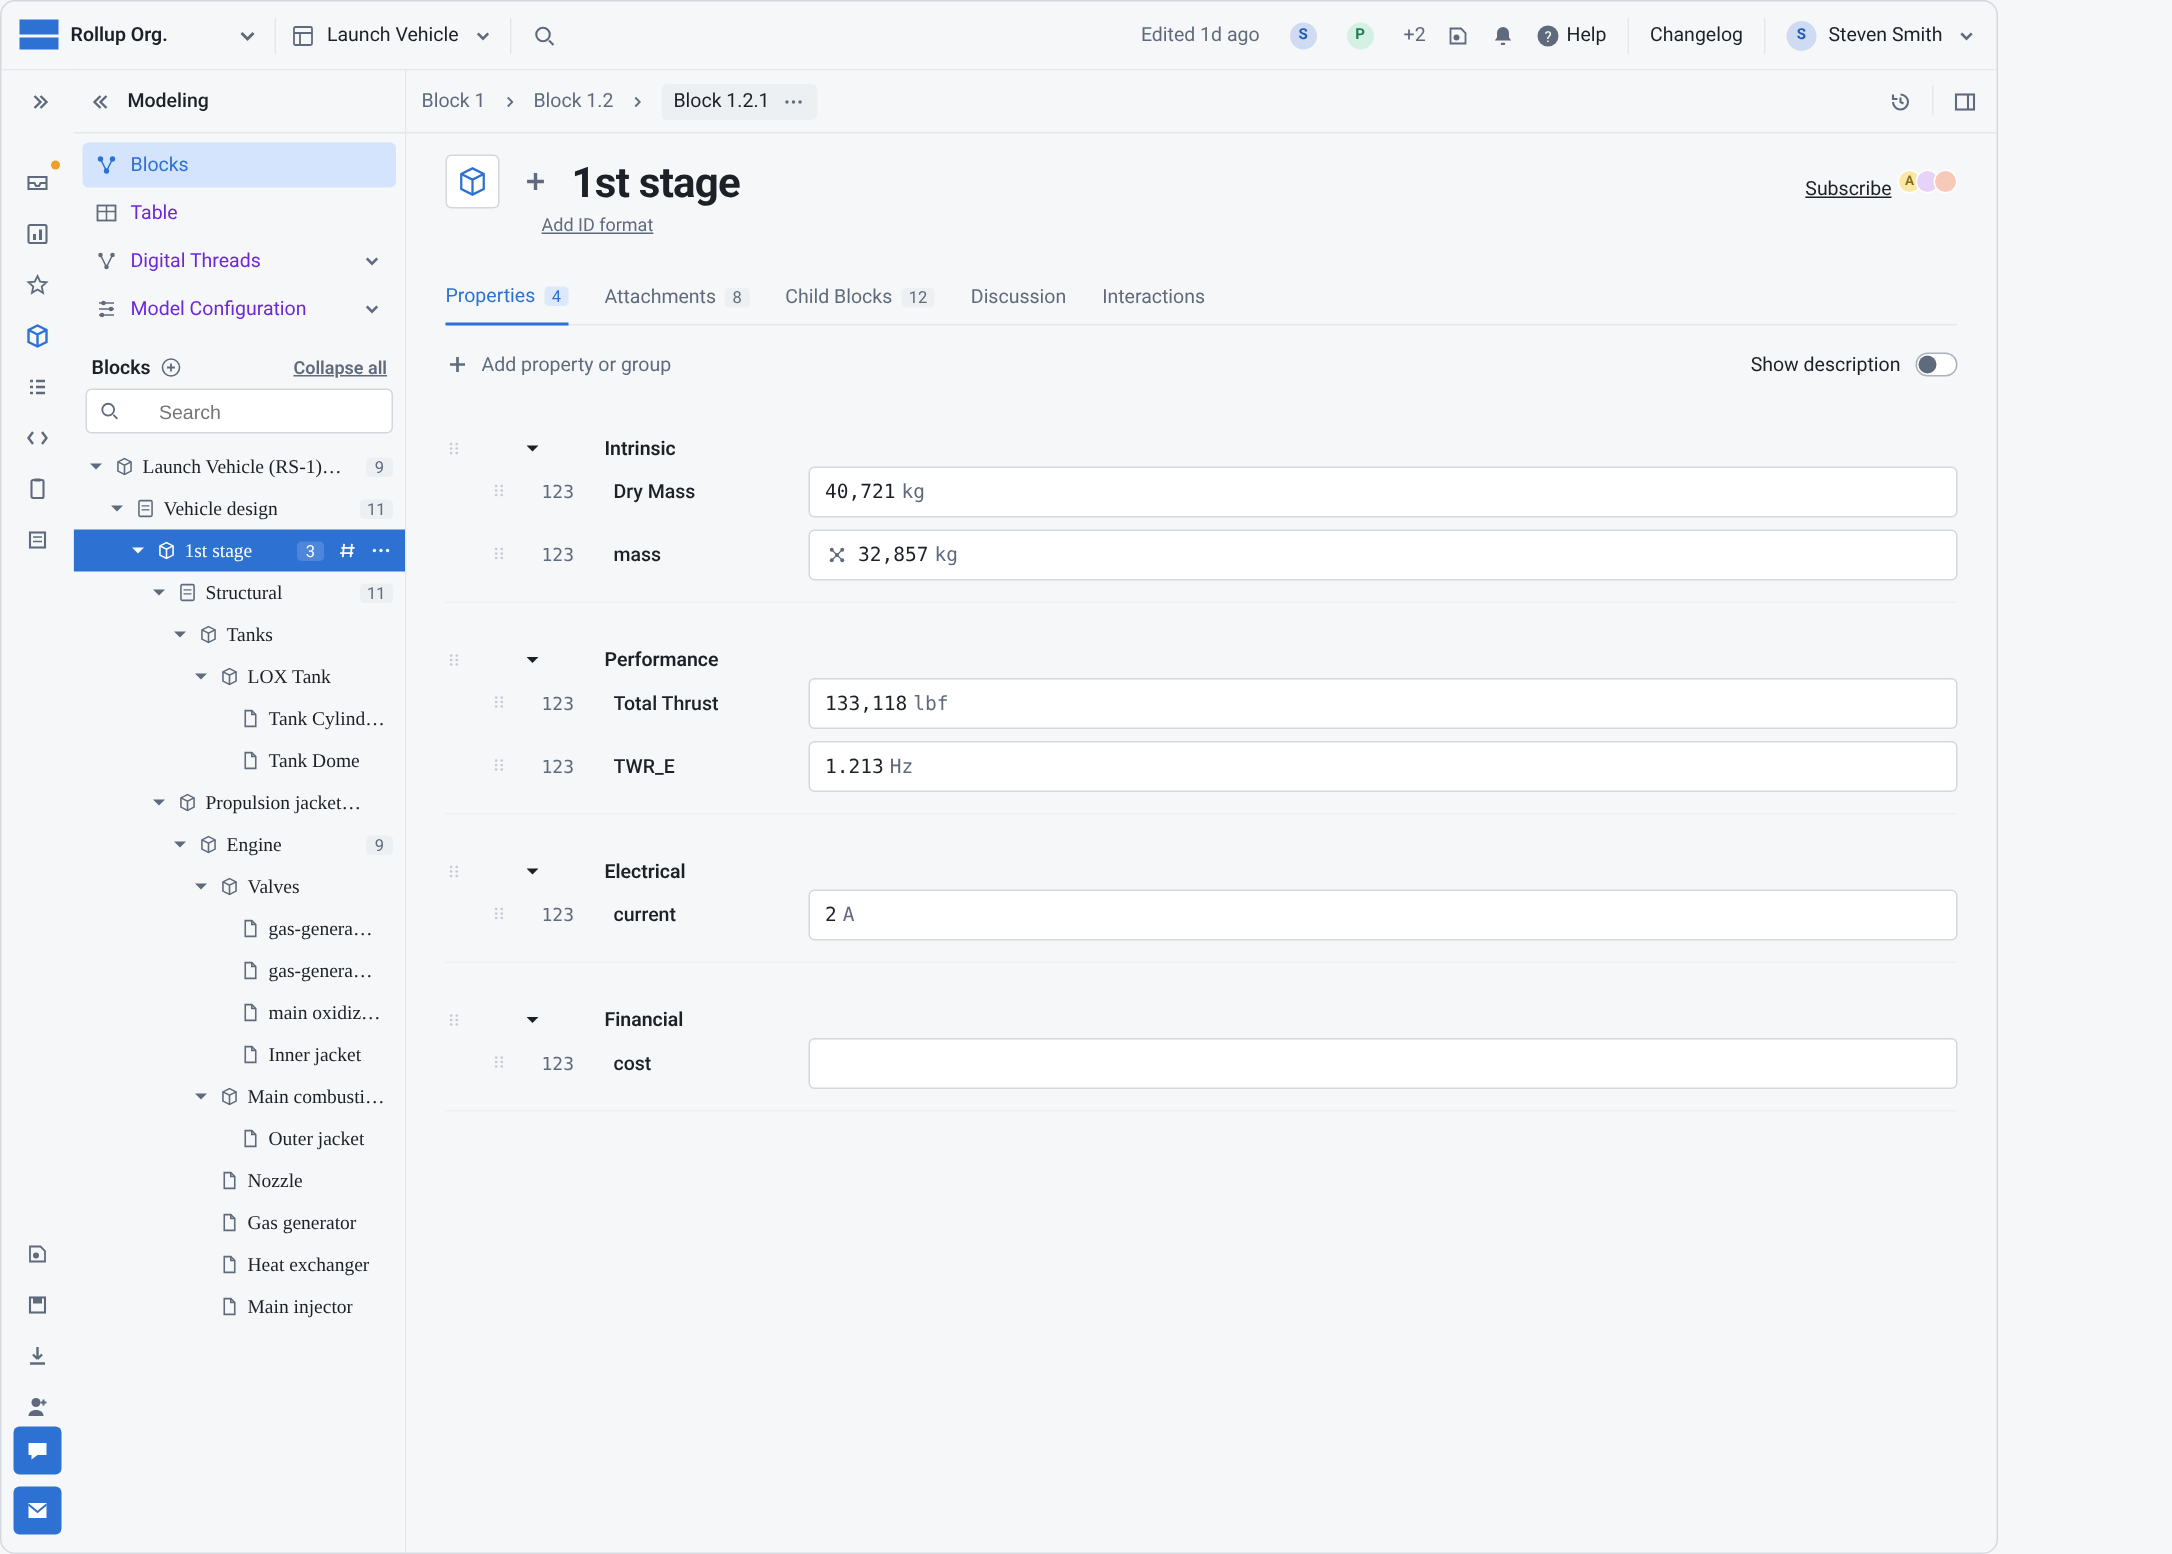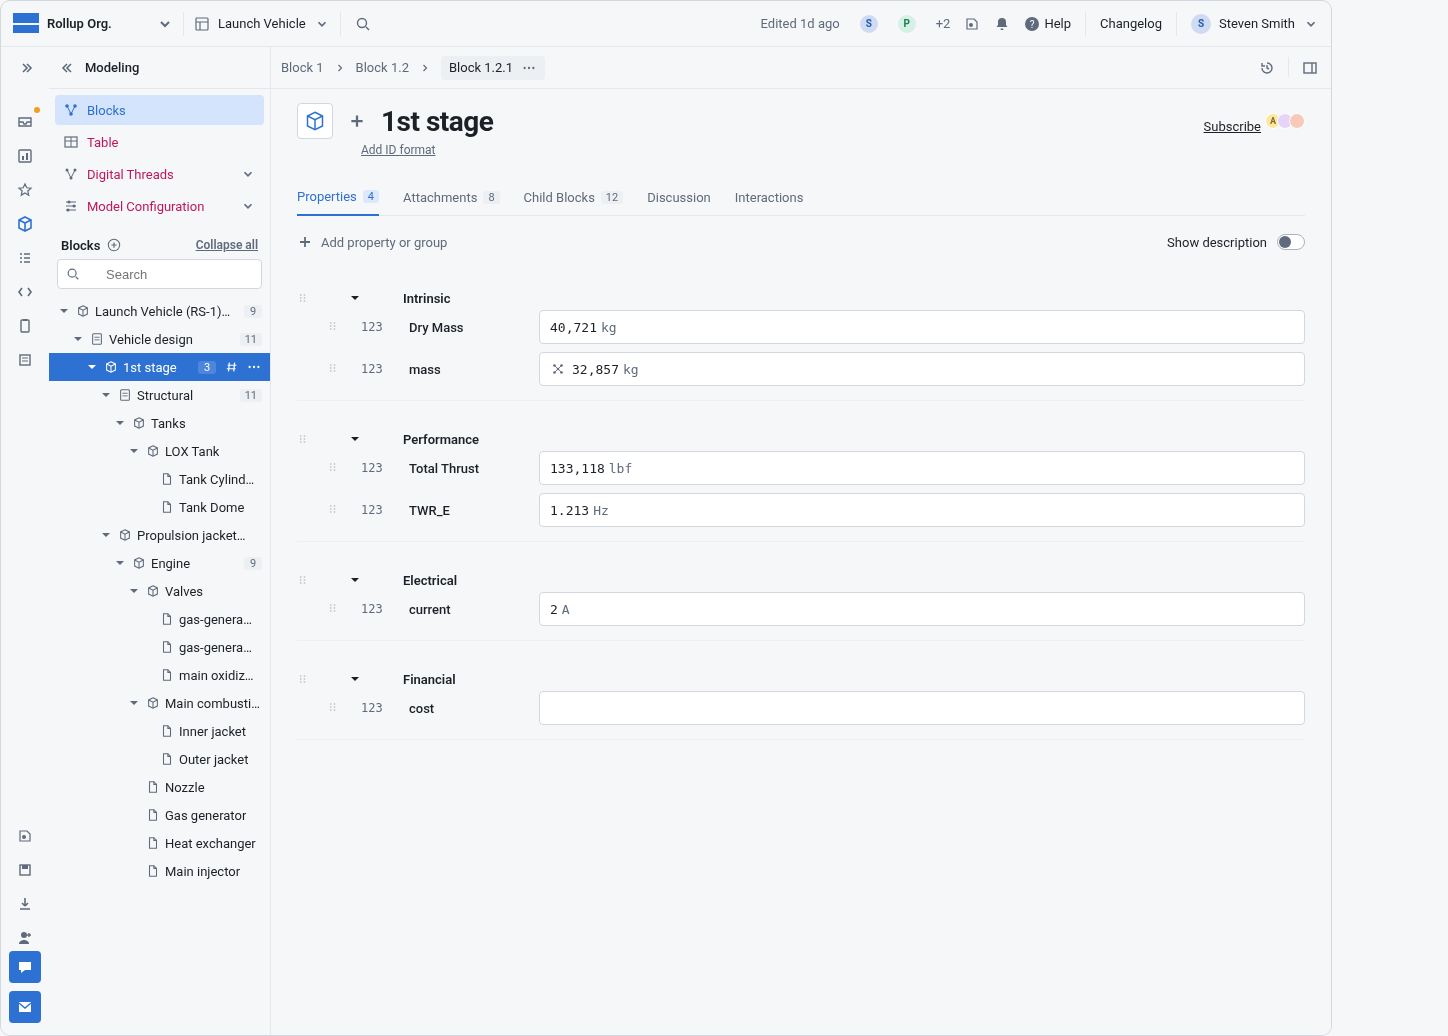--- a/index.html
+++ b/index.html
@@ -69,35 +69,35 @@
     .rail .comment .rail-btn { background:#2D72D2; color:#fff; width:32px; height:32px; border-radius:4px; }
 
     
     .sidepanel {
       width:222px; border-right:1px solid #E5E8EB; background:#F6F7F9; display:flex; flex-direction:column; min-height:0;
     }
     .sidepanel .sp-header {
       display:flex; align-items:center; gap:8px; height:42px; padding:0 12px; border-bottom:1px solid #E5E8EB;
     }
     .sp-nav { padding:6px; display:flex; flex-direction:column; gap:2px; }
-    .sp-item { display:flex; align-items:center; gap:8px; height:30px; padding:0 8px; border-radius:4px; color:#be185d; }
+    .sp-item { display:flex; align-items:center; gap:8px; height:30px; padding:0 8px; border-radius:4px; color:#6d28d9; }
     .sp-item.active { background:#D4E4FC; color:#2D72D2; }
     .sp-item .chev-r { margin-left:auto; }
     .sp-blocks-head {
       display:flex; align-items:center; padding:10px 12px 6px; font-weight:600; gap:6px;
     }
     .sp-blocks-head .collapse-all { margin-left:auto; font-size:12px; text-decoration:underline; color:#5F6B7C; }
     .search-wrap { padding: 0 8px 8px; }
     .search {
       display:flex; align-items:center; gap:24px; background:#fff; border:1px solid #D3D8DE; border-radius:4px; padding:4px 8px; height:30px;
     }
     .search input { border:0; outline:none; font-size:13px; flex:1; background:transparent; }
     .tree { flex:1; overflow:auto; padding-bottom:40px; }
     .trow { display:flex; align-items:center; height:28px; gap:4px; padding-right:8px; white-space:nowrap; }
-    .trow .label { overflow:hidden; text-overflow:ellipsis; }
+    .trow .label { overflow:hidden; text-overflow:ellipsis;font-family:Liberation Serif, serif; }
     .trow .badge { margin-left:auto; background:#EDF0F3; border-radius:3px; padding:0 5px; font-size:11px; min-width:18px; text-align:center; color:#5F6B7C; }
     .trow.sel { background:#2D72D2; color:#fff; }
     .trow.sel .badge { background:#4D86DA; color:#fff; }
     .trow.sel .icon, .trow.sel .chev { color:#fff; }
     .tri { width:14px; height:14px; display:inline-flex; align-items:center; justify-content:center; color:#5F6B7C; }
     .tri svg { width:8px; height:8px; }
     .cube, .file-i, .file2-i { width:16px; height:16px; display:inline-flex; align-items:center; justify-content:center; color:#5F6B7C; }
 
     
     .main { flex:1; display:flex; flex-direction:column; min-width:0; background:#F6F7F9; }
@@ -613,43 +613,43 @@
           <div class="trow" style="padding-left: 92px;">
             <span class="tri"></span>
             <span class="file2-i">
               <svg viewBox="0 0 16 16" width="14" height="14">
                 <path d="M4 2h5l3 3v9H4z" fill="none" stroke="#5F6B7C" stroke-width="1.2"></path>
                 <path d="M9 2v3h3" fill="none" stroke="#5F6B7C" stroke-width="1.2"></path>
               </svg>
             </span>
             <span class="label">main oxidiz…</span>
           </div>
+          <div class="trow" style="padding-left: 92px;">
+            <span class="tri"></span>
+            <span class="file2-i">
+              <svg viewBox="0 0 16 16" width="14" height="14">
+                <path d="M4 2h5l3 3v9H4z" fill="none" stroke="#5F6B7C" stroke-width="1.2"></path>
+                <path d="M9 2v3h3" fill="none" stroke="#5F6B7C" stroke-width="1.2"></path>
+              </svg>
+            </span>
+            <span class="label">Inner jacket</span>
+          </div>
           <div class="trow" style="padding-left: 78px;">
             <span class="tri">
               <svg viewBox="0 0 8 8">
                 <path d="M0 2l4 4 4-4z" fill="#5F6B7C"></path>
               </svg>
             </span>
             <span class="cube">
               <svg viewBox="0 0 16 16" width="14" height="14">
                 <path d="M8 2l5 2.5v7L8 14l-5-2.5v-7z" fill="none" stroke="#5F6B7C" stroke-width="1.2"></path>
                 <path d="M3 4.5L8 7l5-2.5M8 7v7" fill="none" stroke="#5F6B7C" stroke-width="1.2"></path>
               </svg>
             </span>
             <span class="label">Main combusti…</span>
-          </div>
-          <div class="trow" style="padding-left: 92px;">
-            <span class="tri"></span>
-            <span class="file2-i">
-              <svg viewBox="0 0 16 16" width="14" height="14">
-                <path d="M4 2h5l3 3v9H4z" fill="none" stroke="#5F6B7C" stroke-width="1.2"></path>
-                <path d="M9 2v3h3" fill="none" stroke="#5F6B7C" stroke-width="1.2"></path>
-              </svg>
-            </span>
-            <span class="label">Inner jacket</span>
           </div>
           <div class="trow" style="padding-left: 92px;">
             <span class="tri"></span>
             <span class="file2-i">
               <svg viewBox="0 0 16 16" width="14" height="14">
                 <path d="M4 2h5l3 3v9H4z" fill="none" stroke="#5F6B7C" stroke-width="1.2"></path>
                 <path d="M9 2v3h3" fill="none" stroke="#5F6B7C" stroke-width="1.2"></path>
               </svg>
             </span>
             <span class="label">Outer jacket</span>

